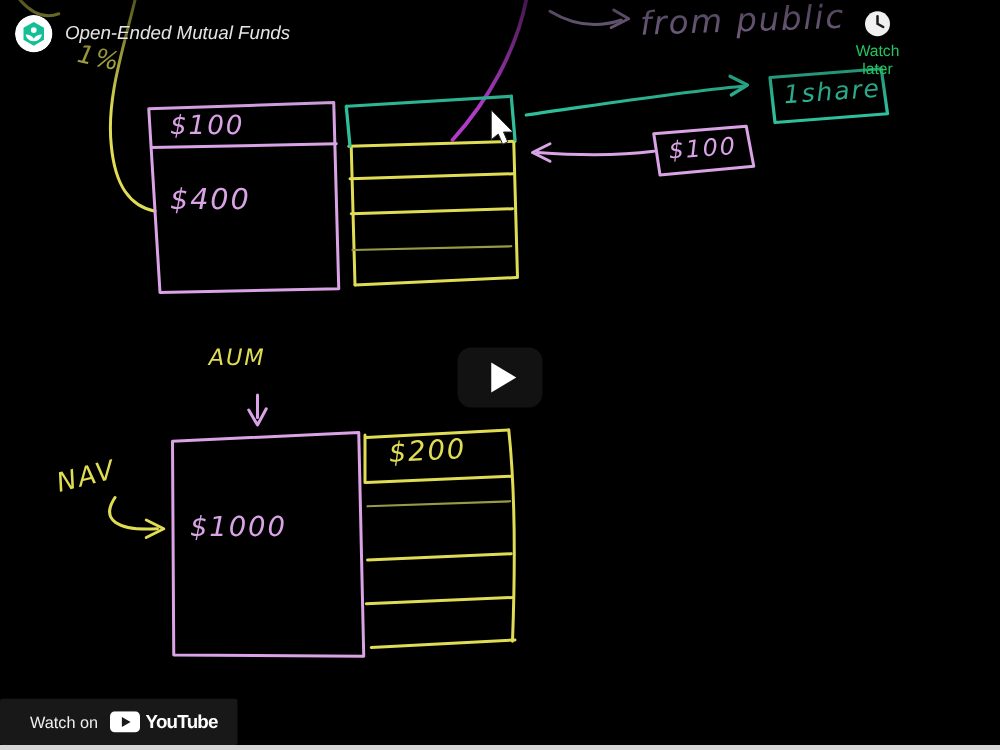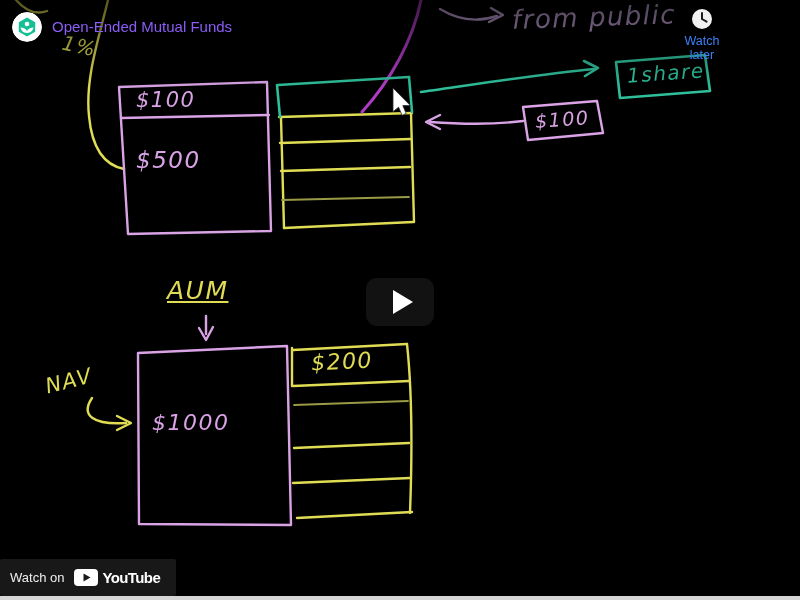--- a/index.html
+++ b/index.html
@@ -5,23 +5,23 @@
   html,body{margin:0;padding:0;background:#000;}
   .stage{position:relative;width:800px;height:600px;background:#000;overflow:hidden;
          font-family:"Liberation Sans",sans-serif;}
   
   .draw-layer{position:absolute;inset:0;z-index:2;}
   .top-gradient{position:absolute;top:0;left:0;width:100%;height:90px;z-index:4;
       background:linear-gradient(to bottom,rgba(0,0,0,.62),rgba(0,0,0,0));pointer-events:none;}
   .hdr{position:absolute;z-index:6;}
   
   .avatar{left:12px;top:12px;width:30px;height:30px;border-radius:50%;cursor:pointer;}
-  .vid-title{left:52px;top:18px;color:#8b5cf6;font-size:15px;cursor:pointer;
-      text-shadow:0 0 2px rgba(0,0,0,.8);}
-  .hdr-btn{top:8px;width:62px;text-align:center;color:#3b82f6;font-size:12.5px;cursor:pointer;}
+  .vid-title{left:52px;top:18px;color:#e5e5e5;font-size:15px;cursor:pointer;
+      text-shadow:0 0 2px rgba(0,0,0,.8);font-style:italic;}
+  .hdr-btn{top:8px;width:62px;text-align:center;color:#22c55e;font-size:12.5px;cursor:pointer;}
   .hdr-btn .ic{display:block;margin:0 auto 4px;}
   .wl{left:671px;} .sh{left:735px;width:56px;}
   
   .stroke-pink{stroke:var(--pink-marker,#d9a3e6);fill:none;stroke-width:2.4;stroke-linecap:round;stroke-linejoin:round;}
   .stroke-lilac{stroke:var(--lilac-marker,#b79bd2);fill:none;stroke-width:2.4;stroke-linecap:round;stroke-linejoin:round;}
   .stroke-yellow{stroke:var(--yellow-marker,#dcdb52);fill:none;stroke-width:2.4;stroke-linecap:round;stroke-linejoin:round;}
   .stroke-yellow-dim{stroke:#9a9a46;fill:none;stroke-width:1.8;stroke-linecap:round;}
   .stroke-teal{stroke:var(--teal-marker,#2fbf9b);fill:none;stroke-width:2.6;stroke-linecap:round;stroke-linejoin:round;}
   .stroke-magenta{stroke:var(--magenta-marker,#b03cc6);fill:none;stroke-width:3;stroke-linecap:round;}
   
@@ -32,21 +32,21 @@
   .hw-yellow{color:var(--yellow-marker,#e6dd55);}
   .hw-teal{color:var(--teal-marker,#3ecaa6);}
   
   .play-btn{position:absolute;left:366px;top:278px;width:68px;height:48px;z-index:5;
       background:rgba(22,22,22,.82);border-radius:11px;display:flex;align-items:center;
       justify-content:center;cursor:pointer;}
   .play-tri{width:0;height:0;border-left:20px solid #fff;border-top:12px solid transparent;
       border-bottom:12px solid transparent;margin-left:5px;}
   
   .yt-badge{position:absolute;left:0;top:559px;height:37px;z-index:6;display:inline-flex;
-      align-items:center;gap:10px;padding:0 16px 0 10px;background:rgba(26,26,26,.92);
+      align-items:center;gap:10px;padding:0 16px 0 24px;background:rgba(26,26,26,.92);
       border-radius:2px;cursor:pointer;}
   .yt-badge .won{color:#efefef;font-size:13px;}
   .yt-logo{display:inline-flex;align-items:flex-end;gap:4px;}
   .yt-word{color:#fff;font-size:15px;font-weight:bold;letter-spacing:-0.6px;}
   .bottom-strip{position:absolute;left:0;bottom:0;width:100%;height:4px;background:#d6d6d6;z-index:7;}
 </style>
 </head>
 <body>
 
 <div class="stage">
@@ -112,25 +112,25 @@
         <path class="stroke-teal" d="M584,61 L598,68 L585,76"></path>
       </g>
       <path class="stroke-teal" d="M616,62 L705,55 L710,91 L620,98 Z"></path>
     </g>
 
     <polygon points="393,88 393,111.7 398.6,107.2 402.1,115.3 406.2,113.5 402.8,105.6 410.4,105.6" fill="#ffffff" stroke="#2a2a2a" stroke-width="0.8"></polygon>
   </svg>
 
   <div class="hw hw-yellow" style="left:62px;top:34px;font-size:20px;transform:rotate(12deg);">1%</div>
   <div class="hw hw-pink" style="left:136px;top:88px;font-size:21px;">$100</div>
-  <div class="hw hw-pink" style="left:136px;top:147px;font-size:23px;">$500</div>
+  <div class="hw hw-pink" style="left:136px;top:147px;font-size:23px;">$400</div>
   <div class="hw hw-lilac" style="left:512px;top:2px;font-size:26px;transform:rotate(-2deg);">from public</div>
   <div class="hw hw-teal" style="left:627px;top:61px;font-size:20px;transform:rotate(-4deg);">1share</div>
   <div class="hw hw-pink" style="left:535px;top:108px;font-size:19px;transform:rotate(-4deg);">$100</div>
-  <div class="hw hw-yellow" style="left:167px;top:276px;font-size:25px;text-decoration:underline;">AUM</div>
+  <div class="hw hw-yellow" style="left:167px;top:276px;font-size:18px;">AUM</div>
   <div class="hw hw-yellow" style="left:45px;top:369px;font-size:21px;transform:rotate(-14deg);">NAV</div>
   <div class="hw hw-pink" style="left:152px;top:410px;font-size:22px;">$1000</div>
   <div class="hw hw-yellow" style="left:311px;top:349px;font-size:22px;transform:rotate(-3deg);">$200</div>
 
   <div class="top-gradient"></div>
 
   <svg class="hdr avatar" viewBox="0 0 30 30" style="position:absolute;">
     <circle cx="15" cy="15" r="15" fill="#ffffff"></circle>
     <polygon points="15,5.5 23.2,10.25 23.2,19.75 15,24.5 6.8,19.75 6.8,10.25" fill="#14bf96"></polygon>
     <circle cx="15" cy="12" r="2.3" fill="#ffffff"></circle>

